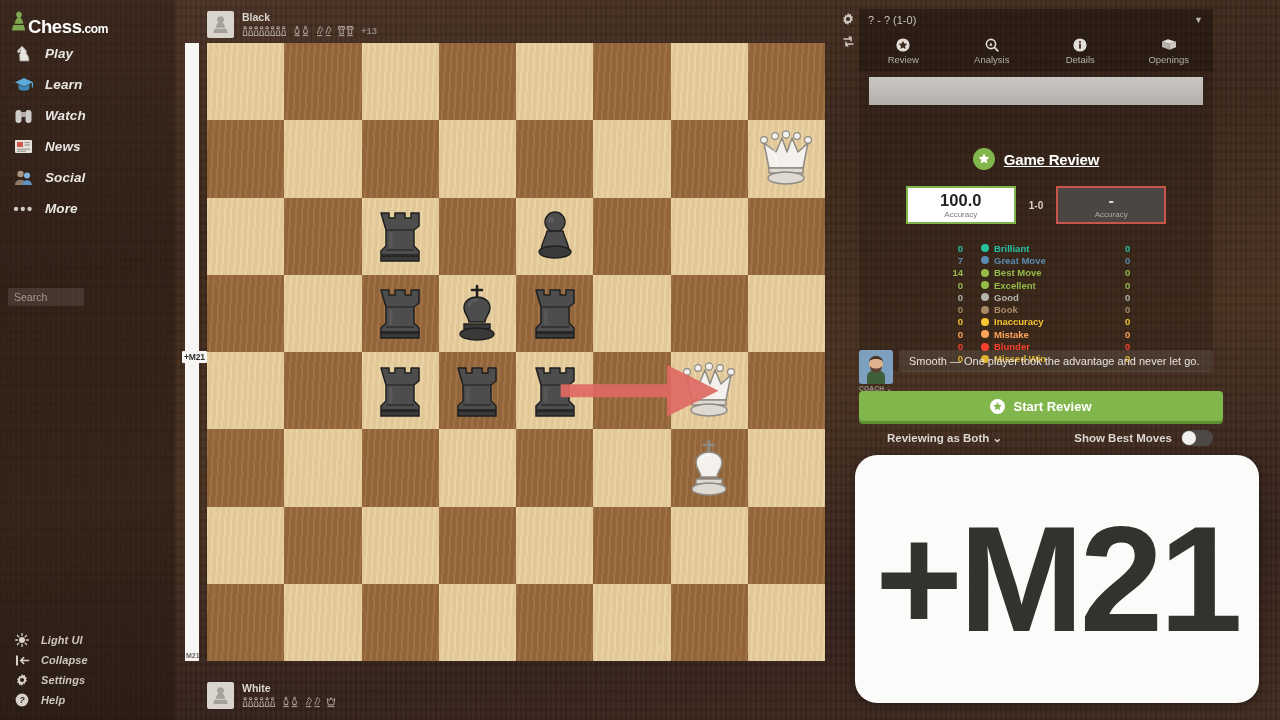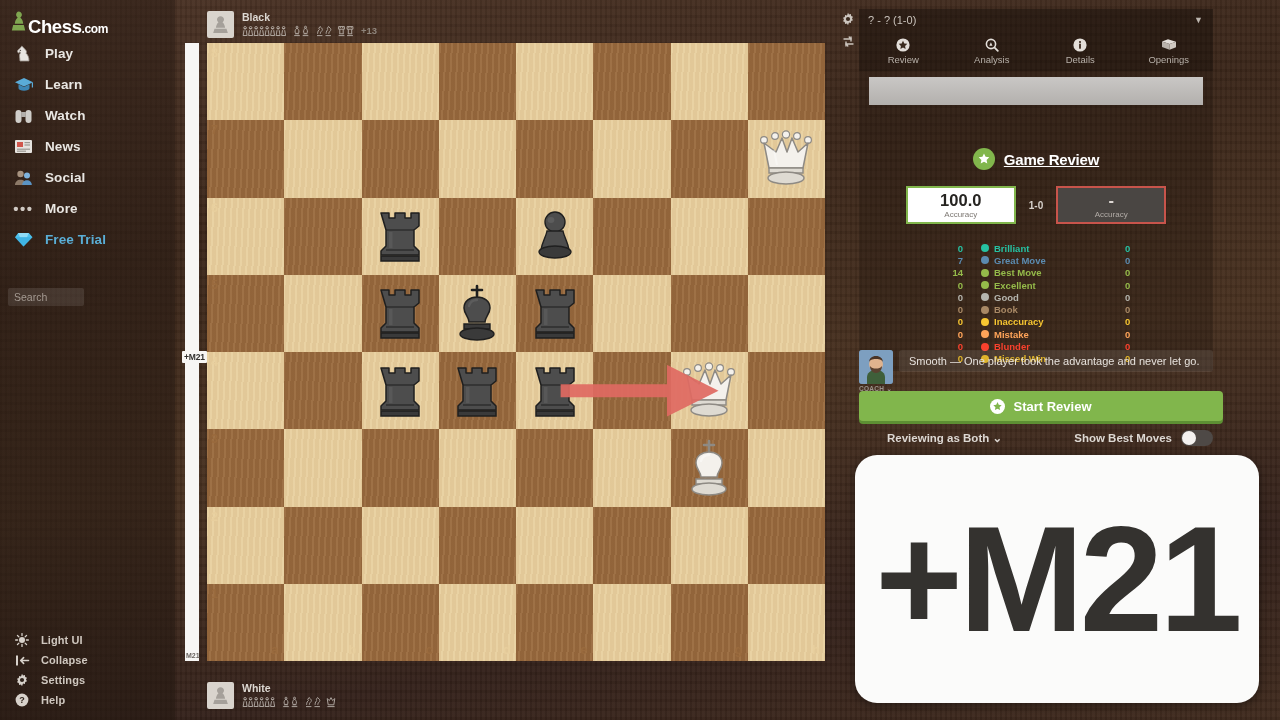--- a/index.html
+++ b/index.html
@@ -22,21 +22,21 @@
     background: linear-gradient(178deg, rgba(44,29,21,0.55), rgba(36,24,17,0.62));
   }
   .logo { position: absolute; left: 10px; top: 8px; display: flex; align-items: center; height: 26px; }
   .logo-pawn { width: 17px; height: 22px; margin-right: 1px; position: relative; }
   .logo-pawn svg { display: block; }
   .logo-text { font-size: 18.5px; font-weight: bold; color: #fff; letter-spacing: -0.4px; margin-top: 12px; }
   .logo-text .dotcom { font-size: 12px; font-weight: bold; }
 
   .nav { position: absolute; left: 0; top: 38px; width: 175px; }
   .nav-item {
-    display: flex; align-items: center; height: 31px; padding-left: 11px; cursor: pointer;
+    display: flex; align-items: center; height: 31px; padding-left: 11px; cursor: pointer; font-style: italic;
   }
   .nav-ico { width: 25px; height: 22px; display: flex; align-items: center; justify-content: center; margin-right: 9px; }
   .nav-label { font-size: 13.5px; font-weight: bold; color: #e9e6e2; letter-spacing: 0.1px; }
   .nav-item.trial .nav-label { color: #5aaed6; }
   .nav-item.more .nav-ico { letter-spacing: 1.5px; color: #cfc9c3; font-size: 15px; font-weight: bold; }
 
   .search-box {
     position: absolute; left: 8px; top: 288px; width: 76px; height: 18px;
     background: rgba(255,255,255,0.10); border: none; border-radius: 2px;
     color: #b9b1a9; font-size: 10.5px; padding-left: 6px;
@@ -282,30 +282,20 @@
           </svg>
         </span>
         <span class="nav-label">Social</span>
       </div>
 
       <div class="nav-item more">
         <span class="nav-ico">•••</span>
         <span class="nav-label">More</span>
       </div>
 
-      <div class="nav-item trial">
-        <span class="nav-ico">
-          <svg width="19" height="17" viewBox="0 0 19 17">
-            <path d="M4.2 2h10.6l3.7 4.3L9.5 15.5 1 6.3z" fill="#4ec3ef"></path>
-            <path d="M4.2 2l1.8 4.3h7L14.8 2z" fill="#8fdcf7"></path>
-            <path d="M1 6.3h17L9.5 15.5z" fill="#35a9dd" opacity="0.55"></path>
-          </svg>
-        </span>
-        <span class="nav-label">Free Trial</span>
-      </div>
     </div>
 
     <input class="search-box" type="text" placeholder="Search" style="">
 
     <div class="nav-bottom">
 
       <div class="nav-item">
         <span class="nav-ico">
           <svg width="14" height="14" viewBox="0 0 14 14">
             <circle cx="7" cy="7" r="3" fill="#d8d2cb"></circle>

